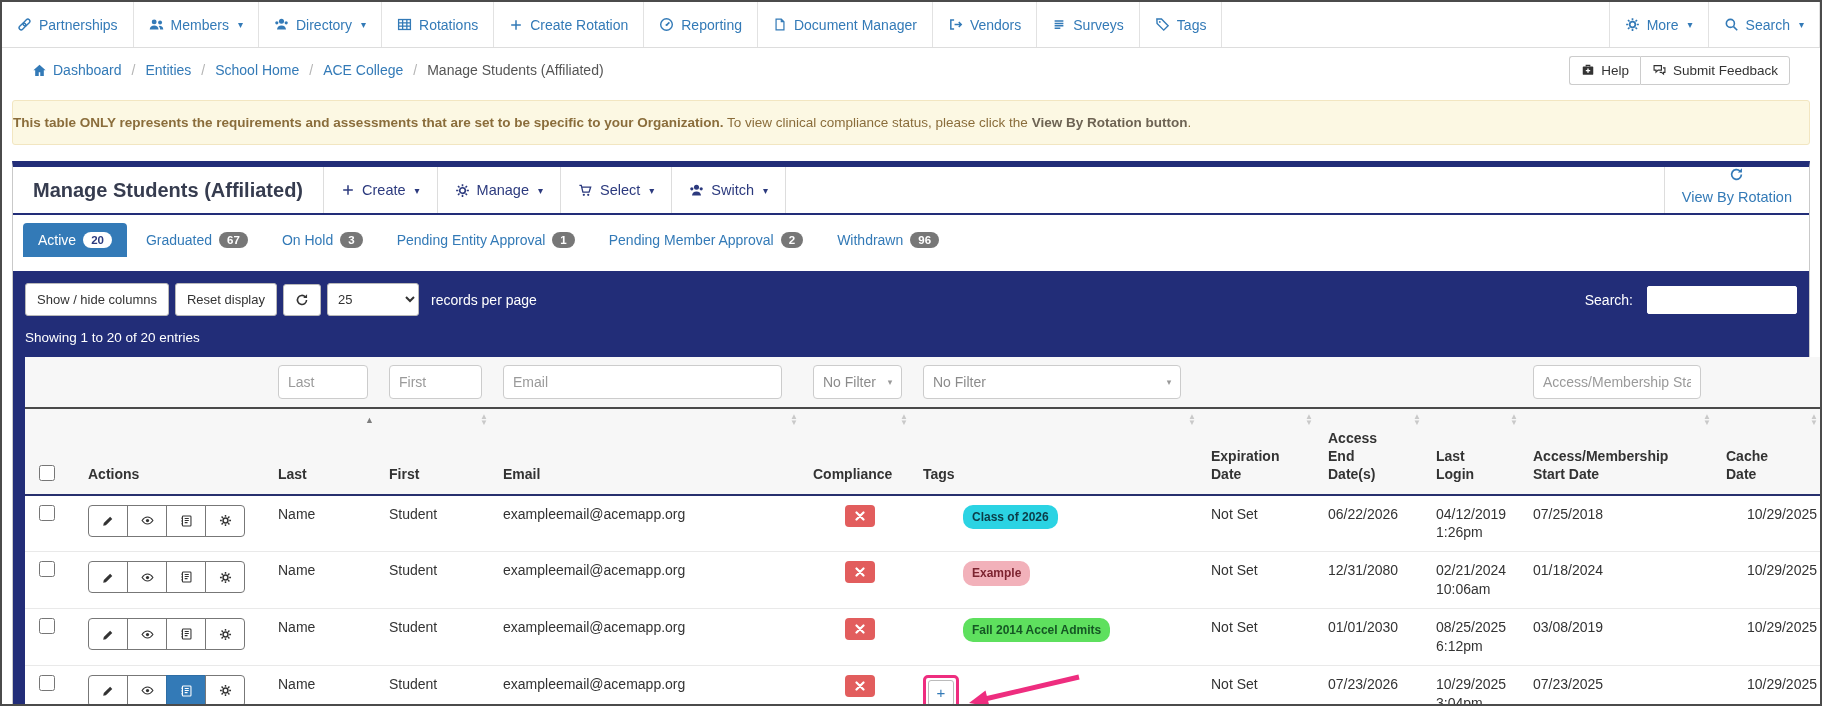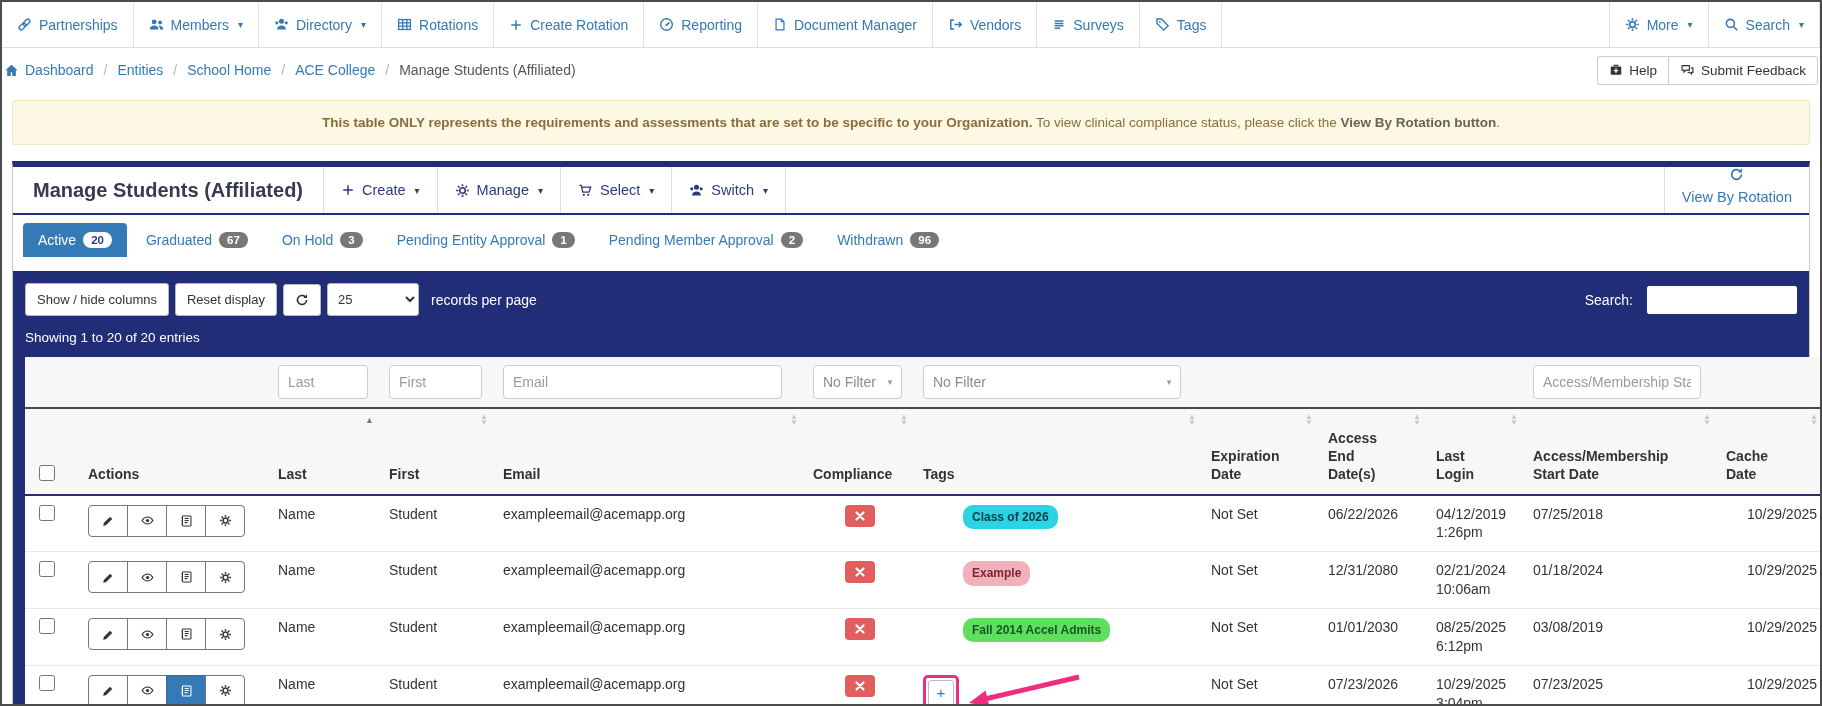--- a/index.html
+++ b/index.html
@@ -9,34 +9,34 @@
   
   .topnav { height:46px; background:#fff; border-bottom:1px solid #ddd; display:flex; align-items:stretch; }
   .nav-item { display:flex; align-items:center; gap:7px; padding:0 15px; color:#337ab7; font-size:14px;
               text-decoration:none; border-right:1px solid #e2e2e2; cursor:pointer; white-space:nowrap; }
   .nav-spacer { flex:1; border-right:1px solid #e2e2e2; }
   .icn { display:inline-flex; align-items:center; }
   .icn svg { display:block; }
   .caret-glyph { font-size:10px; margin-left:2px; }
 
   
-  .breadcrumb-bar { height:44px; display:flex; align-items:center; padding:0 2px; font-size:14px; }
+  .breadcrumb-bar { height:44px; display:flex; align-items:center; padding:0 30px; font-size:14px; }
   .bc-link { color:#337ab7; text-decoration:none; display:flex; align-items:center; gap:6px; cursor:pointer; }
   .bc-sep { color:#b5b5b5; margin:0 10px; }
   .bc-current { color:#555; }
   .bc-spacer { flex:1; }
   .btn-group { display:flex; }
   .hbtn { display:flex; align-items:center; gap:6px; background:#fff; border:1px solid #ccc; color:#333;
           font-size:13.5px; padding:6px 11px; cursor:pointer; font-family:inherit; }
   .hbtn:first-child { border-radius:3px 0 0 3px; border-right:none; }
   .hbtn:last-child { border-radius:0 3px 3px 0; }
 
   
   .alert { margin:8px 10px 16px; background:#fcf8e3; border:1px solid #f2e6c1; border-radius:3px;
-           padding:14px 28px; font-size:13.5px; color:#8a6d3b;text-align:center; }
+           padding:14px 0; font-size:13.5px; color:#8a6d3b; }
   .alert strong { font-weight:bold; }
   .alert-em { color:#6d6353; font-weight:600; }
 
   
   .panel { margin:0 10px; border:1px solid #c9c9c9; border-top:6px solid #222d78; background:#fff; }
   .panel-header { display:flex; align-items:stretch; height:48px; border-bottom:2px solid #222d78; }
   .panel-title { align-self:center; padding:0 20px; font-size:20px; font-weight:600; color:#363c4f; }
   .phbtn { display:flex; align-items:center; gap:7px; padding:0 17px; background:none; border:none;
            border-left:1px solid #ddd; color:#2c3a7e; font-size:14.5px; cursor:pointer; font-family:inherit; }
   .phbtn.last { border-right:1px solid #ddd; }

